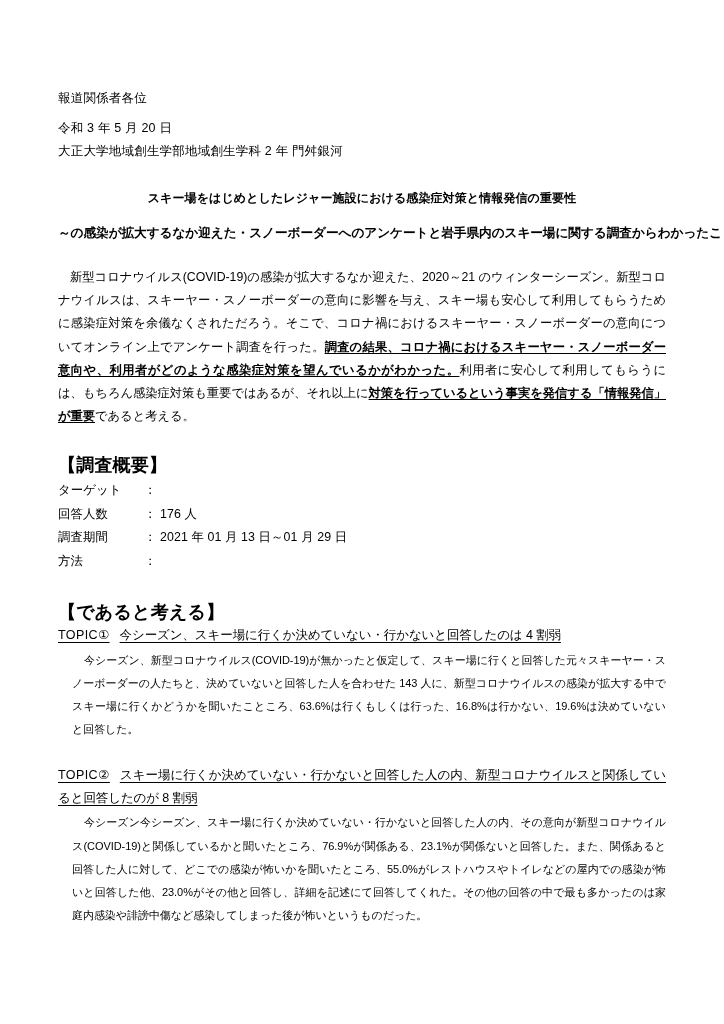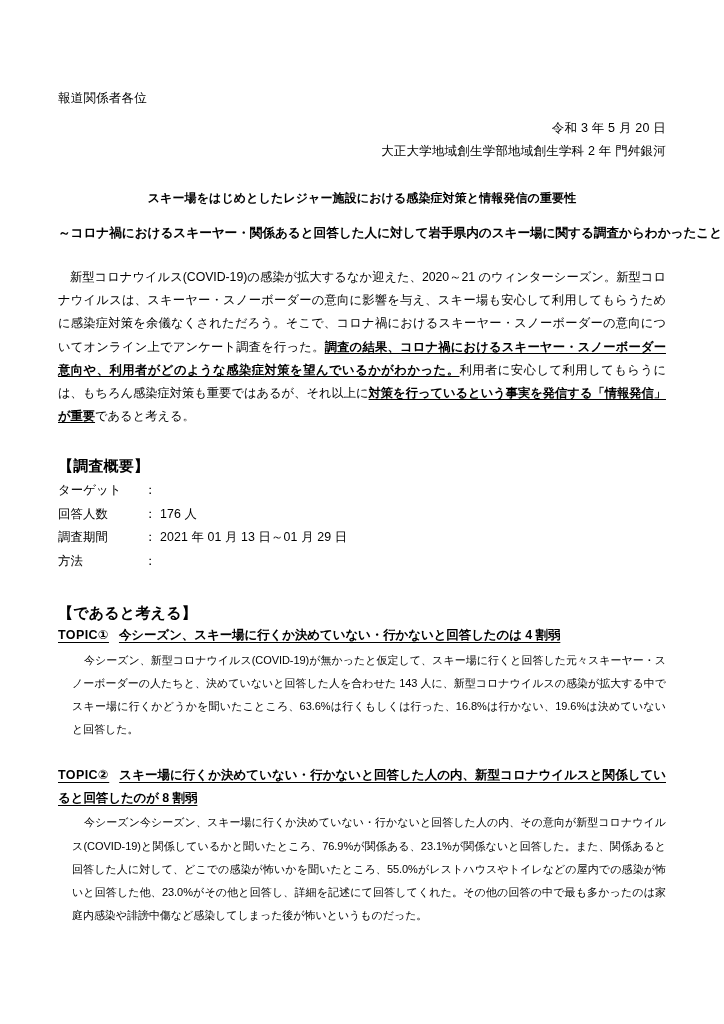--- a/index.html
+++ b/index.html
@@ -30,21 +30,20 @@
   }
 
   
   .addressee {
     font-size: 12.5px;
     line-height: 20px;
     letter-spacing: 0.2px;
   }
   .meta-block {
     margin-top: 9px;
-    text-align: right;
   }
   .meta-line {
     font-size: 12.5px;
     line-height: 23px;
     letter-spacing: 0.2px;
     white-space: nowrap;
   }
 
   
   .doc-title {
@@ -77,21 +76,21 @@
   .lead .first-indent { margin-left: 12px; }
 
   .u { text-underline-offset: 2px; }
   .bu { font-weight: bold; text-decoration: underline; text-underline-offset: 2px; }
 
   
   .section {
     margin-top: 26px;
   }
   .section-heading {
-    font-size: 15px;
+    font-size: 18px;
     font-weight: bold;
     line-height: 23px;
     letter-spacing: 0.2px;
   }
   .kv-list {
     margin-top: 2px;
   }
   .kv-row {
     display: flex;
     font-size: 12.4px;
@@ -107,21 +106,21 @@
     width: 16px;
     flex: 0 0 16px;
   }
   .kv-val { flex: 1 1 auto; }
 
   
   .summary-section { margin-top: 28px; }
 
   .topic-heading {
     font-size: 12.5px;
-    font-weight: bold;
+    font-weight: normal;
     line-height: 23.4px;
     letter-spacing: -0.1px;
     text-decoration: underline;
     text-underline-offset: 2.5px;
     text-align: justify;
     text-justify: inter-character;
   }
   .topic-heading .topic-label { letter-spacing: 0.4px; }
   .topic-heading .gap { display: inline-block; width: 10px; }
 
@@ -147,21 +146,21 @@
 
     <div class="addressee">報道関係者各位</div>
 
     <div class="meta-block">
       <div class="meta-line">令和 3 年 5 月 20 日</div>
       <div class="meta-line">大正大学地域創生学部地域創生学科  2 年  門舛銀河</div>
     </div>
 
     <div class="doc-title">スキー場をはじめとしたレジャー施設における感染症対策と情報発信の重要性</div>
 
-    <div class="doc-subtitle"><span>～コロナ禍におけるスキーヤー・関係あると回答した人に対して</span><span class="u">岩手県内のスキー場</span><span>に関する調査からわかったこと～</span></div>
+    <div class="doc-subtitle"><span>～の感染が拡大するなか迎えた・スノーボーダーへのアンケートと</span><span class="u">岩手県内のスキー場</span><span>に関する調査からわかったこと～</span></div>
 
     <div class="lead"><span class="first-indent">新型コロナウイルス(COVID-19)の感染が拡大するなか迎えた、2020～21 のウィンターシーズン。新型コロナウイルスは、スキーヤー・スノーボーダーの意向に影響を与え、スキー場も安心して利用してもらうために感染症対策を余儀なくされただろう。そこで、コロナ禍におけるスキーヤー・スノーボーダーの意向についてオンライン上でアンケート調査を行った。</span><span class="bu">調査の結果、コロナ禍におけるスキーヤー・スノーボーダー意向や、利用者がどのような感染症対策を望んでいるかがわかった。</span><span>利用者に安心して利用してもらうには、もちろん感染症対策も重要ではあるが、それ以上に</span><span class="bu">対策を行っているという事実を発信する「情報発信」が重要</span><span>であると考える。</span></div>
 
     <div class="section">
       <div class="section-heading">【調査概要】</div>
 
       <div class="kv-list">
         <div class="kv-row">
           <span class="kv-key">ターゲット</span>
           <span class="kv-sep">：</span>

